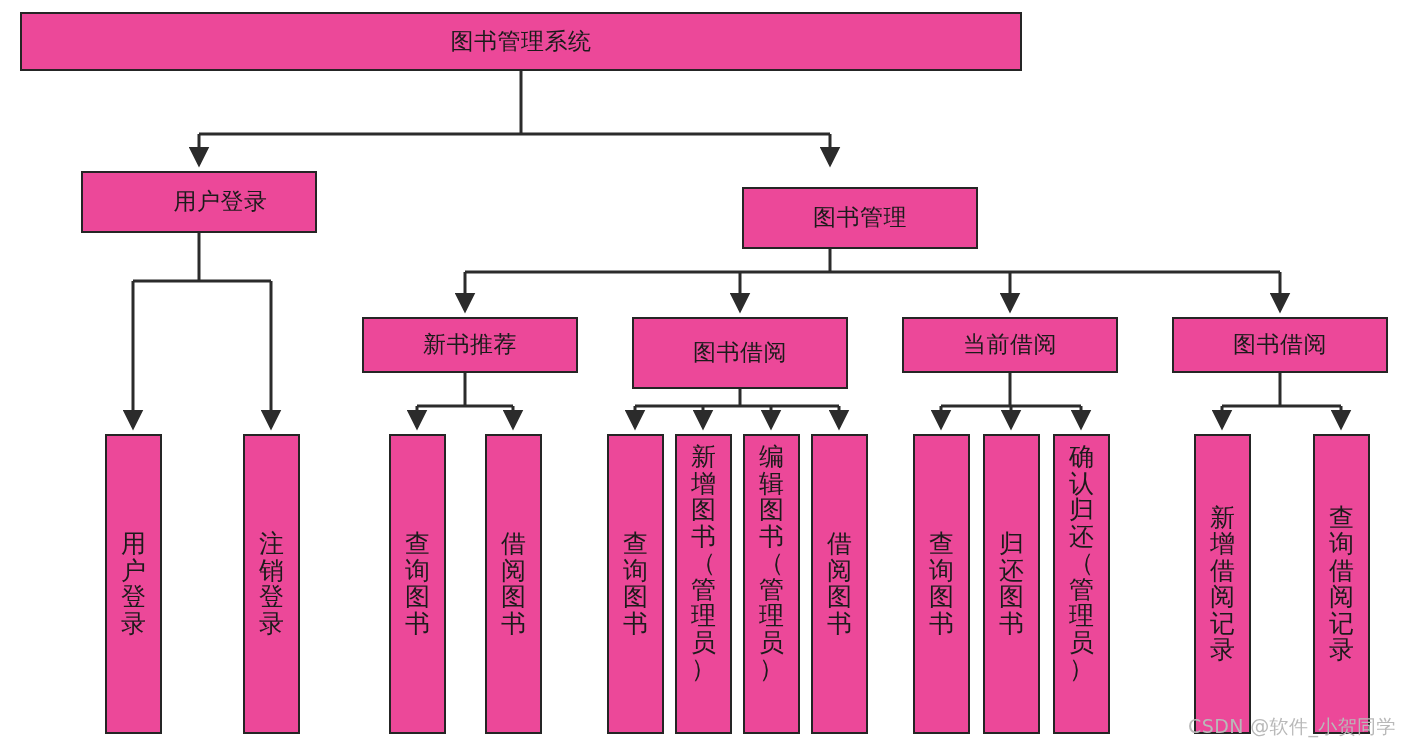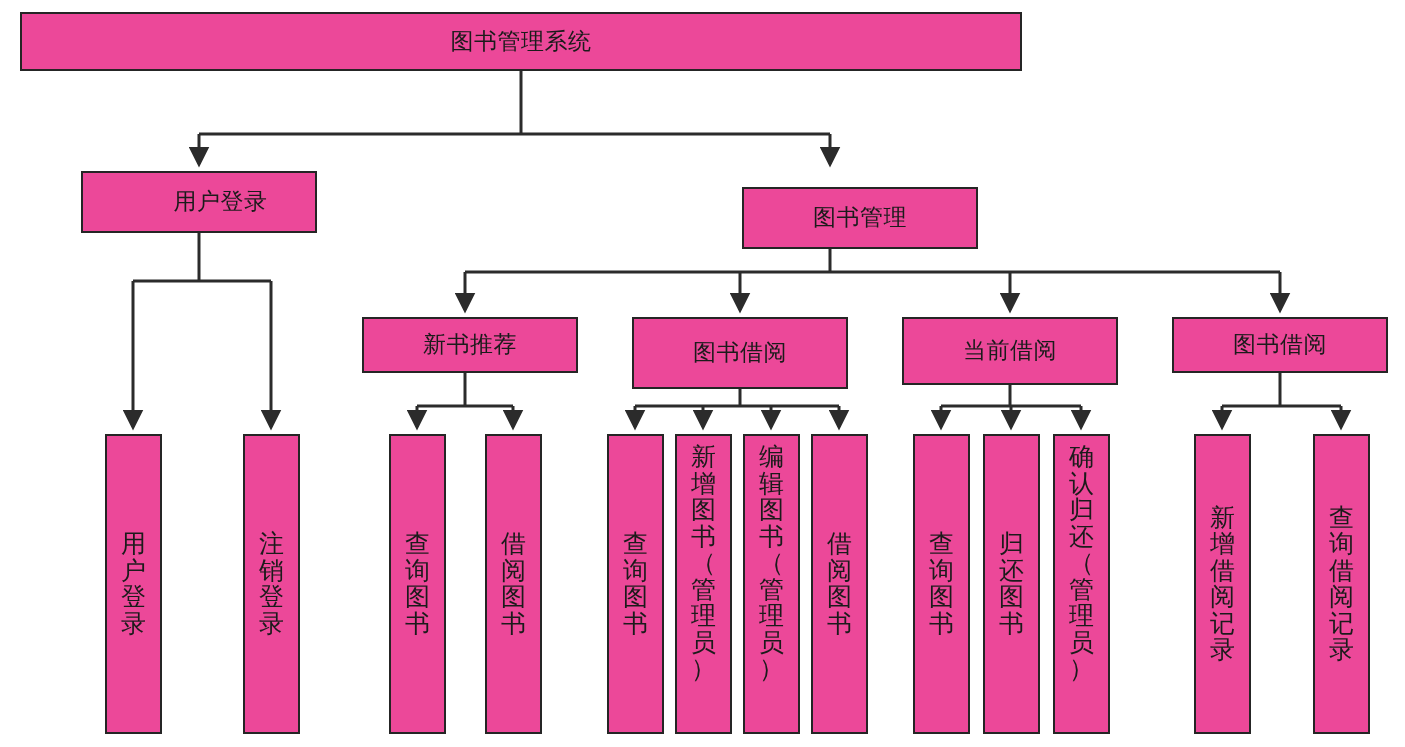--- a/index.html
+++ b/index.html
@@ -136,21 +136,21 @@
   </div>
 
   <div class="node horizontal" style="left:362px; top:317px; width:216px; height:56px;">
     <span class="node-label">新书推荐</span>
   </div>
 
   <div class="node horizontal" style="left:632px; top:317px; width:216px; height:72px;">
     <span class="node-label">图书借阅</span>
   </div>
 
-  <div class="node horizontal" style="left:902px; top:317px; width:216px; height:68px;">
+  <div class="node horizontal" style="left:902px; top:317px; width:216px; height:56px;">
     <span class="node-label">当前借阅</span>
   </div>
 
   <div class="node horizontal" style="left:1172px; top:317px; width:216px; height:56px;">
     <span class="node-label">图书借阅</span>
   </div>
 
   <div class="node vertical v-center" style="left:105px; top:434px; width:57px; height:300px;">
     <span class="node-label">用
 户
@@ -254,14 +254,15 @@
 
   <div class="node vertical v-center" style="left:1313px; top:434px; width:57px; height:300px;">
     <span class="node-label">查
 询
 借
 阅
 记
 录</span>
   </div>
 
+  <div class="watermark" style="left:1188px; top:714px;">CSDN @软件_小贺同学</div>
 
 </div>
 
 </body></html>

